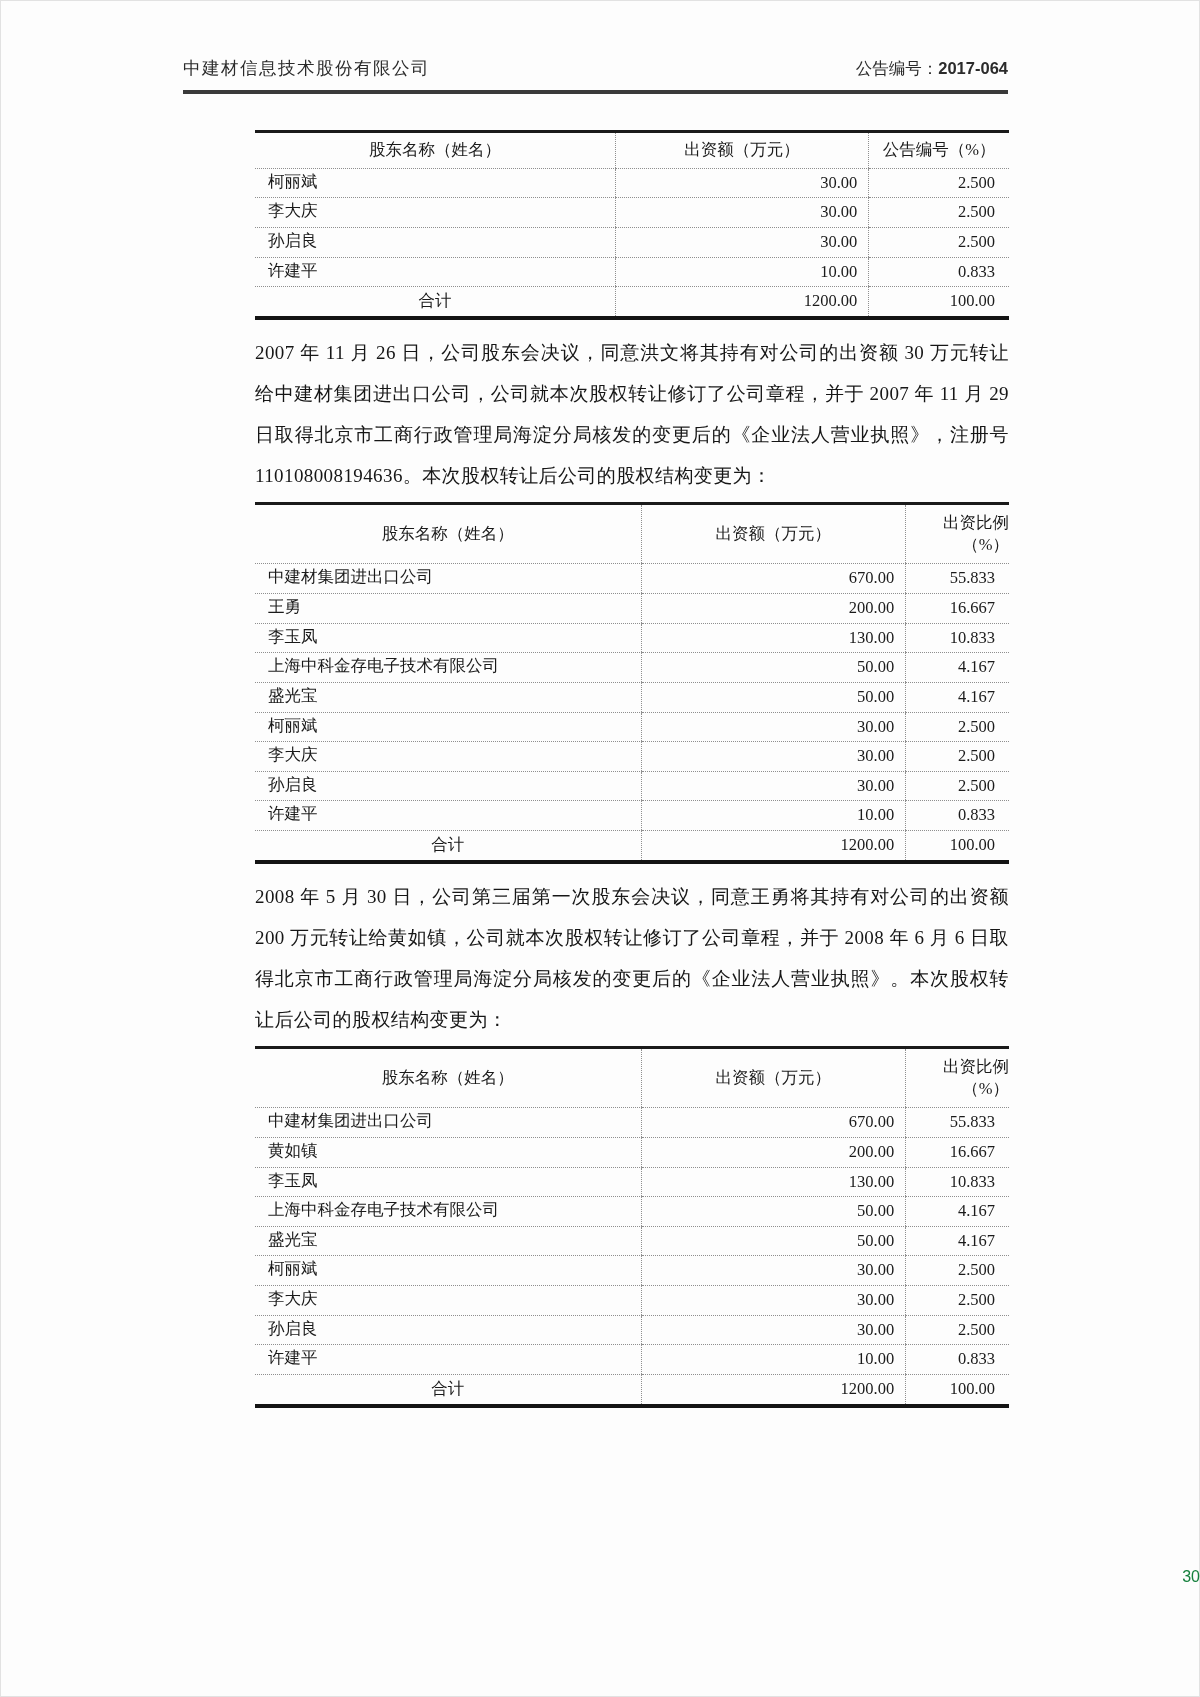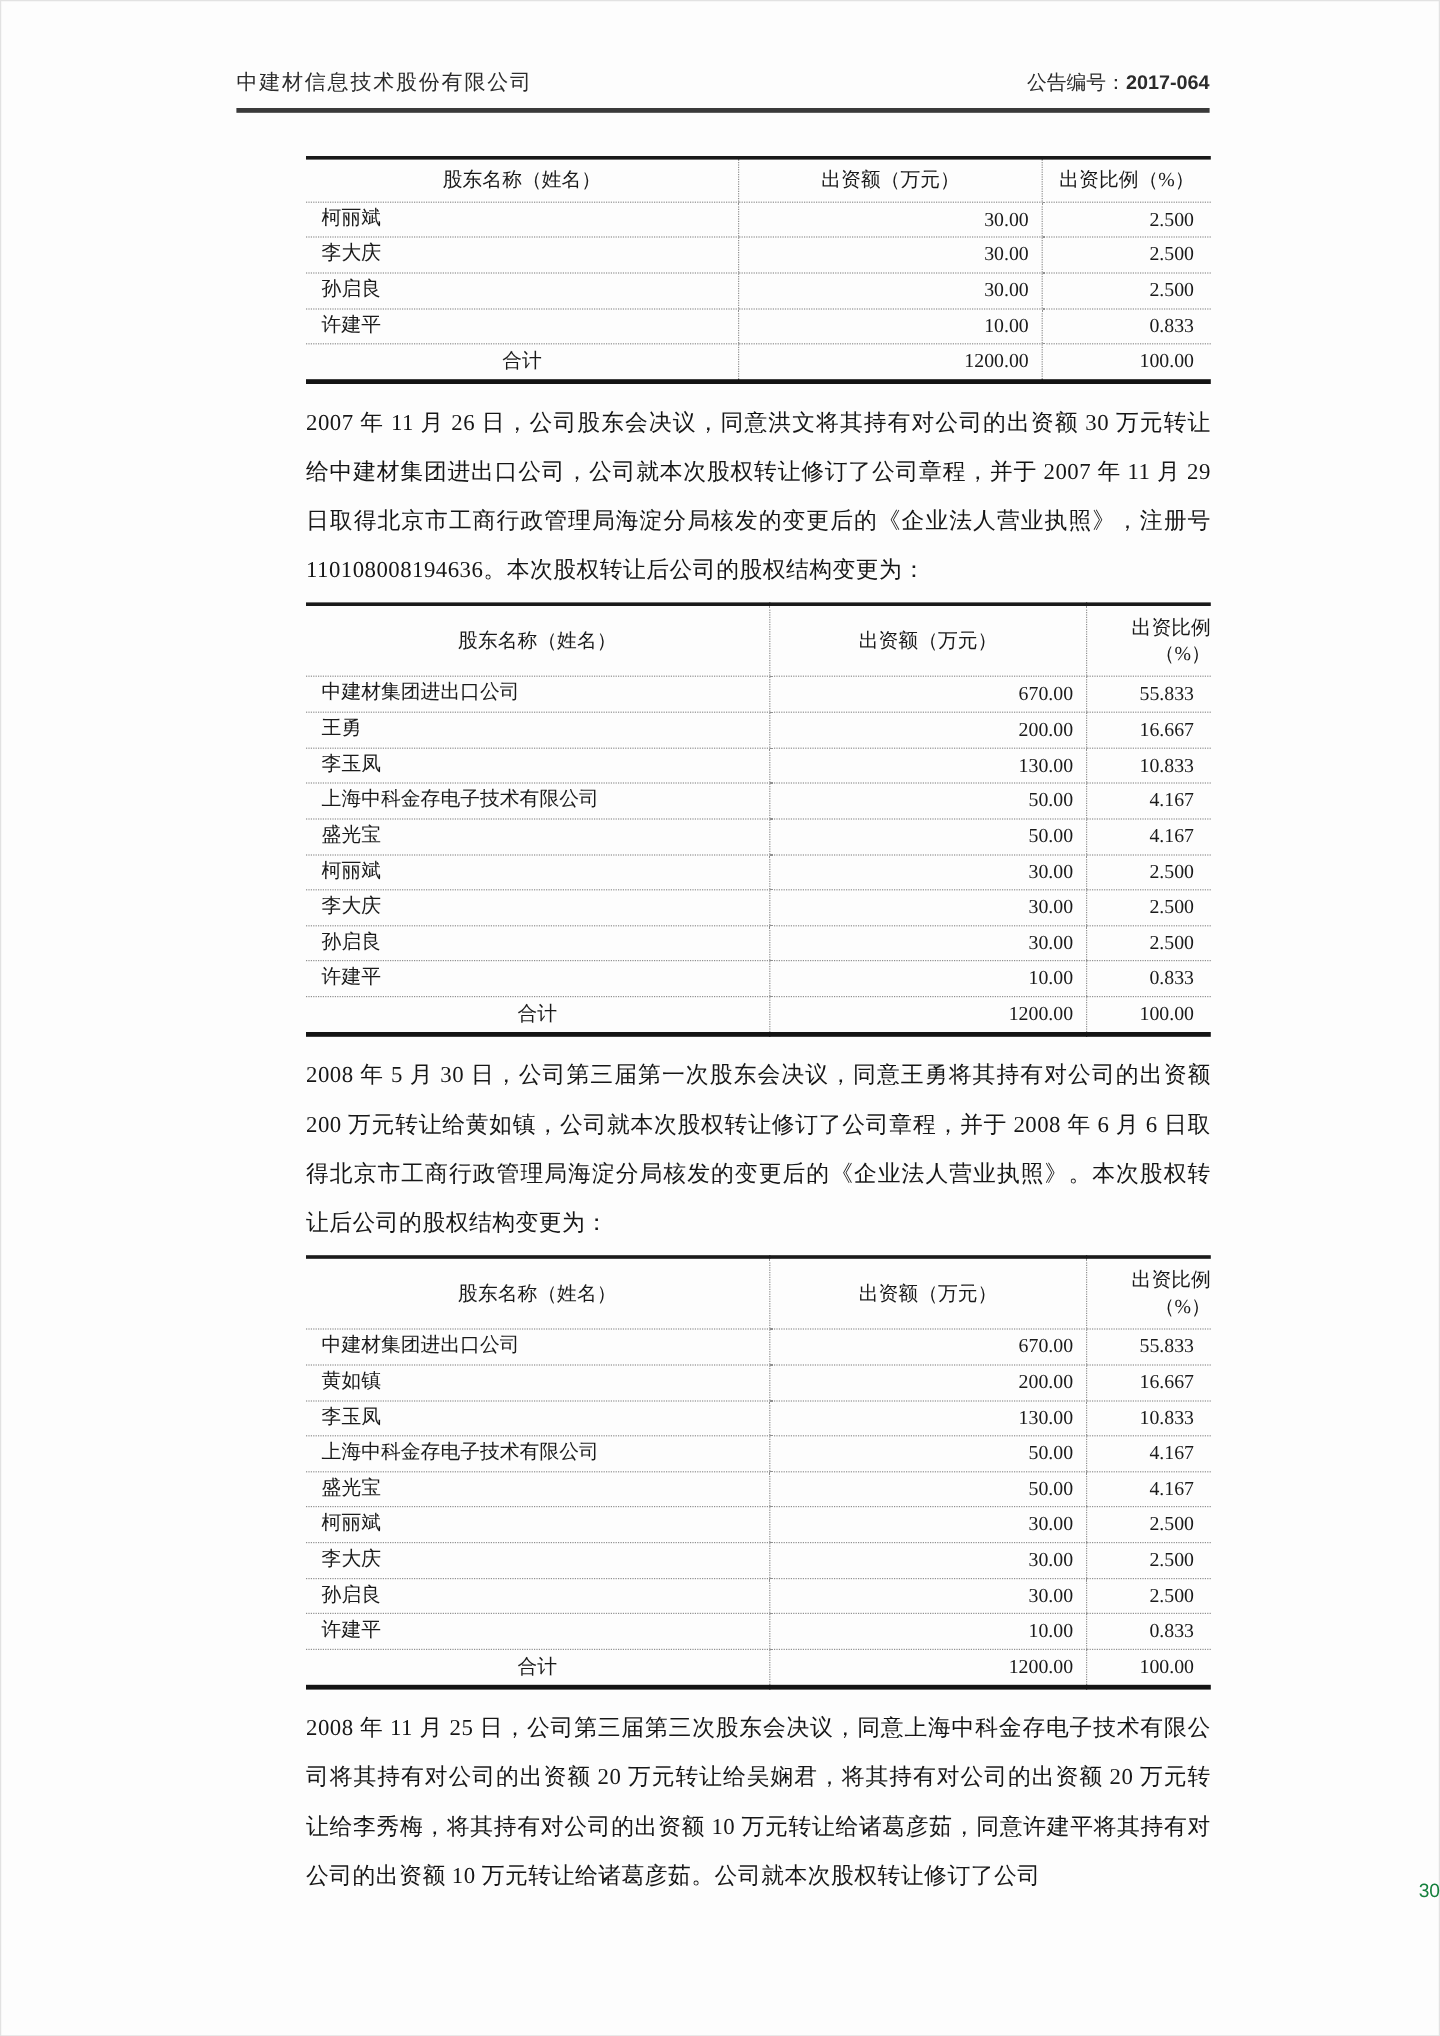--- a/index.html
+++ b/index.html
@@ -12,21 +12,20 @@
     font-family:"Liberation Serif","DejaVu Serif",serif;
     color:#1f1f1f;
     box-shadow:inset 0 0 0 1px #e2e2e2;
   }
   
   .doc-header{
     position:absolute;left:183px;right:192px;top:56px;
     display:flex;justify-content:space-between;align-items:baseline;
     padding-bottom:10px;
     border-bottom:4px solid #3a3a3a;
-    margin-left:14px;
   }
   .company-name{font-size:17.5px;letter-spacing:1.5px;color:#2b2b2b;}
   .notice-no{font-size:16.5px;color:#2b2b2b;}
   .notice-no .num{font-family:"Liberation Sans","DejaVu Sans",sans-serif;font-weight:bold;font-size:16.5px;}
   
   .content{position:absolute;left:255px;width:754px;top:126px;}
   
   .para{
     margin:12px 0 6px 0;
     font-size:19px;
@@ -85,21 +84,21 @@
     <table class="t t1">
       <colgroup>
           <col class="w1">
           <col class="w2">
           <col class="w3">
         </colgroup>
       <thead>
         <tr>
           <th class="c1">股东名称（姓名）</th>
           <th class="c2">出资额（万元）</th>
-          <th class="c3">出资比例（%）</th>
+          <th class="c3">公告编号（%）</th>
         </tr>
       </thead>
       <tbody>
         <tr>
           <td class="c1 name">柯丽斌</td>
           <td class="c2 amt">30.00</td>
           <td class="c3 pct">2.500</td>
         </tr>
         <tr>
           <td class="c1 name">李大庆</td>
@@ -261,19 +260,18 @@
           <td class="c3 pct">0.833</td>
         </tr>
         <tr>
           <td class="c1 tl">合计</td>
           <td class="c2 amt">1200.00</td>
           <td class="c3 pct">100.00</td>
         </tr>
       </tbody>
     </table>
 
-    <p class="para">2008 年 11 月 25 日，公司第三届第三次股东会决议，同意上海中科金存电子技术有限公司将其持有对公司的出资额 20 万元转让给吴娴君，将其持有对公司的出资额 20 万元转让给李秀梅，将其持有对公司的出资额 10 万元转让给诸葛彦茹，同意许建平将其持有对公司的出资额 10 万元转让给诸葛彦茹。公司就本次股权转让修订了公司</p>
 
   </div>
 
   <div class="page-number">30</div>
 
 </div>
 
 </body></html>

